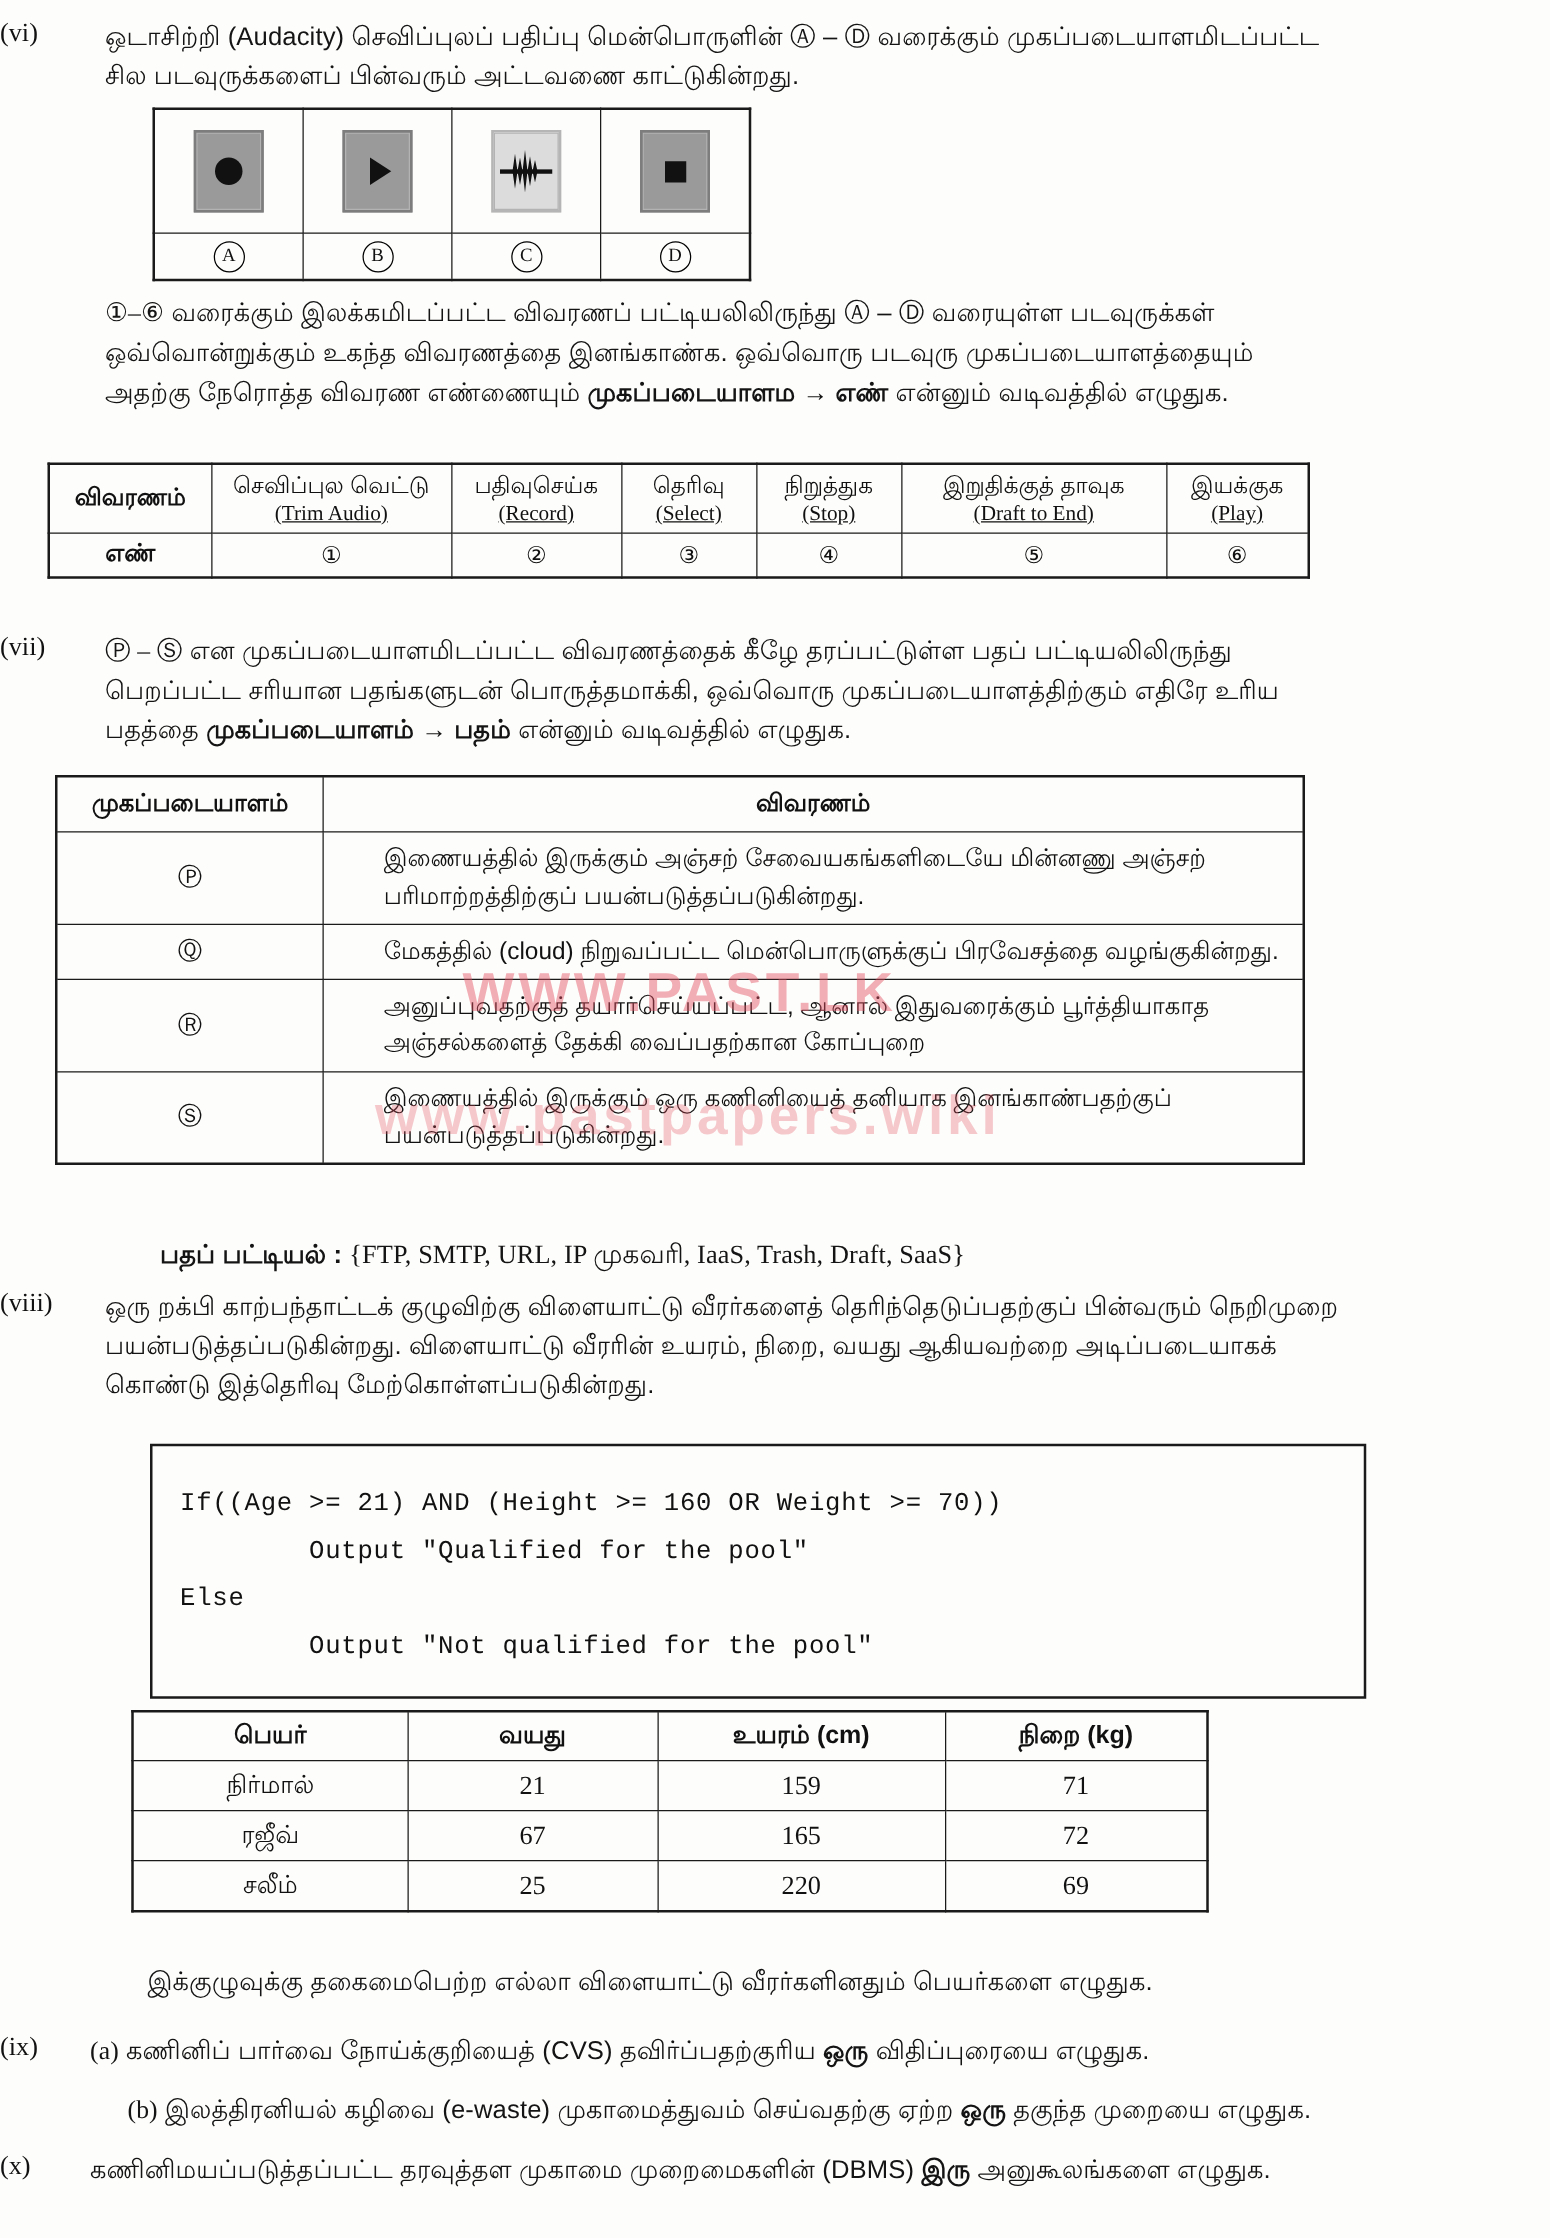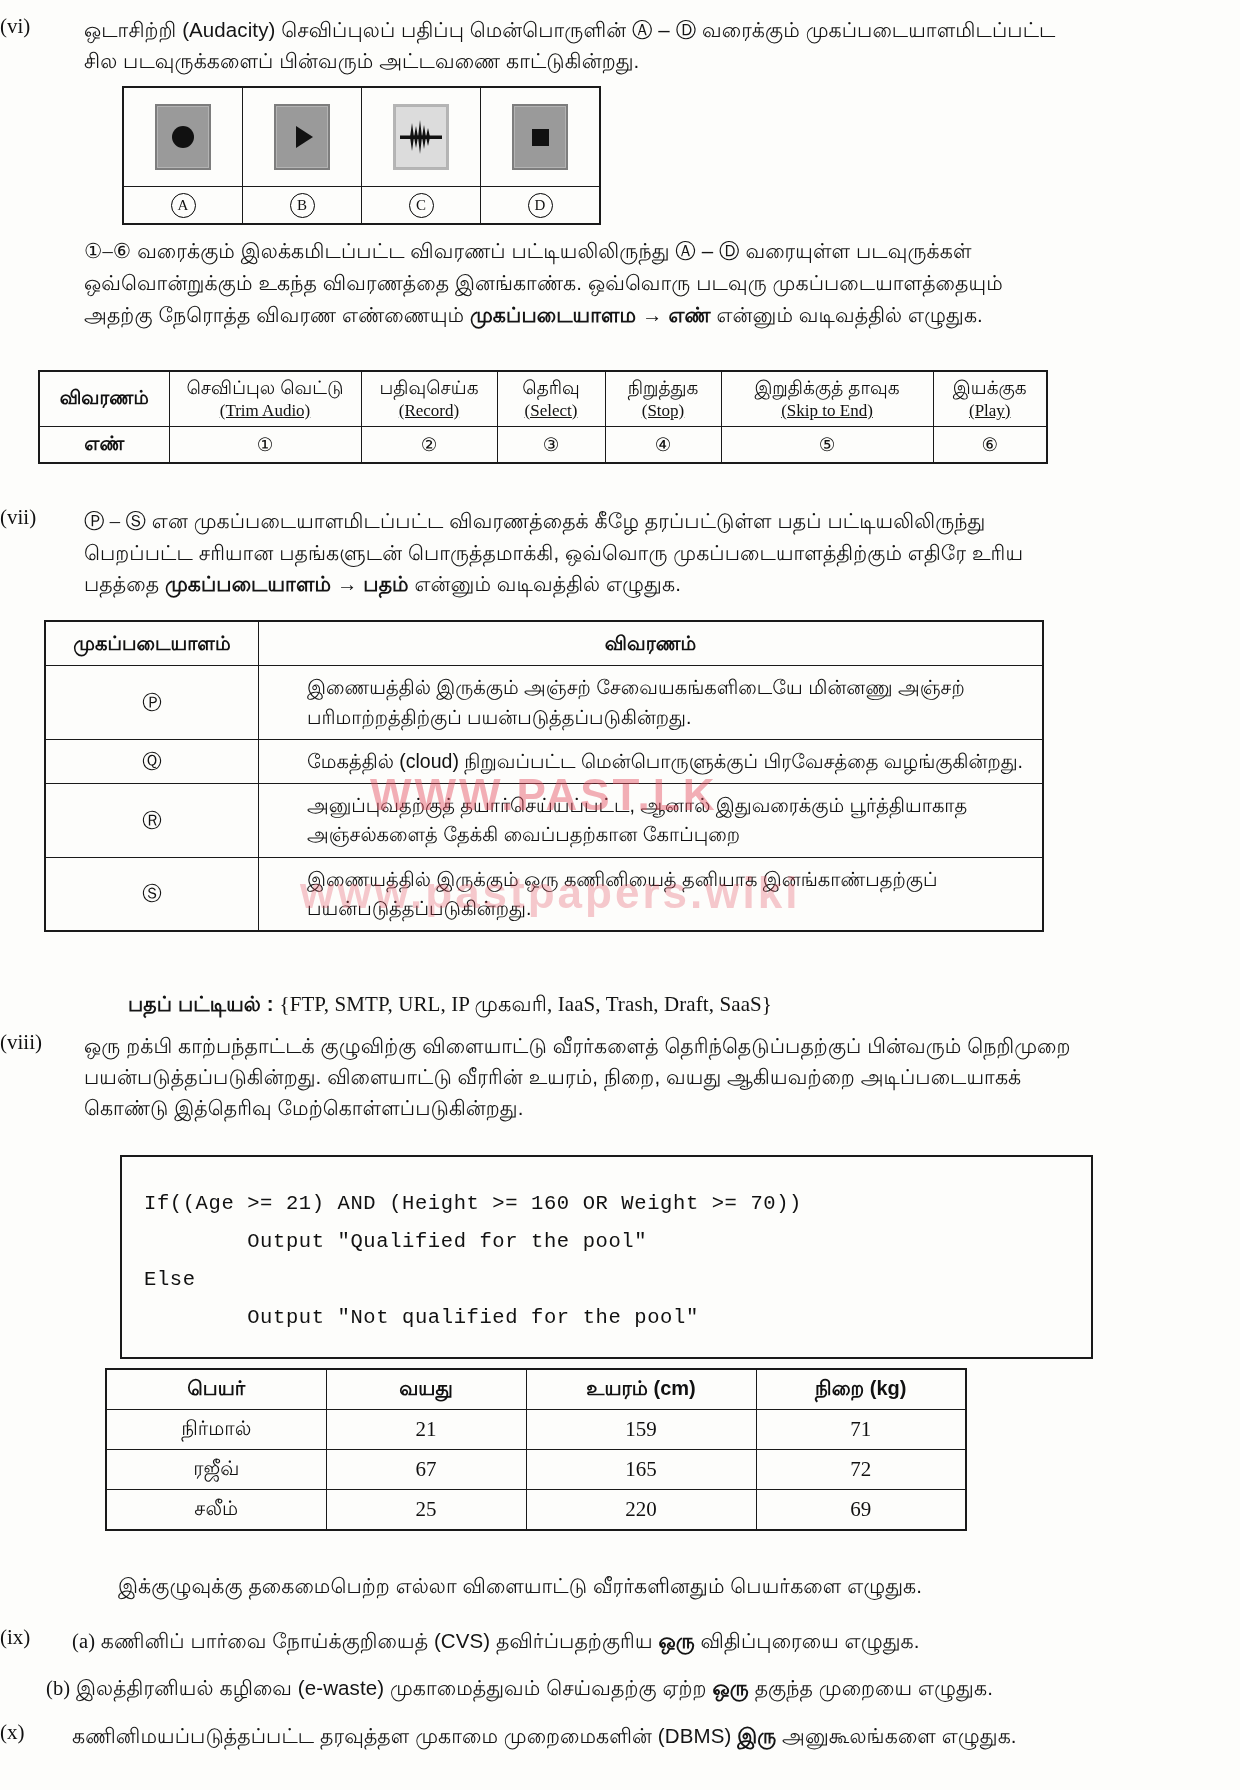--- a/index.html
+++ b/index.html
@@ -262,21 +262,21 @@
       <td>
         <span>தெரிவு</span>
         <span class="eng">(Select)</span>
       </td>
       <td>
         <span>நிறுத்துக</span>
         <span class="eng">(Stop)</span>
       </td>
       <td>
         <span>இறுதிக்குத் தாவுக</span>
-        <span class="eng">(Skip to End)</span>
+        <span class="eng">(Draft to End)</span>
       </td>
       <td>
         <span>இயக்குக</span>
         <span class="eng">(Play)</span>
       </td>
     </tr>
     <tr>
       <td class="rowhdr">எண்</td>
       <td class="serif">①</td>
       <td class="serif">②</td>
@@ -405,21 +405,21 @@
       <div class="tamil">
         <span class="serif">(a)</span>
         <span>கணினிப் பார்வை நோய்க்குறியைத் (CVS) தவிர்ப்பதற்குரிய</span>
         <b>ஒரு</b>
         <span>விதிப்புரையை எழுதுக.</span>
       </div>
     </div>
   </div>
 
   <div style="position:absolute; left:0; top:1672px; width:1240px;">
-    <div style="margin-left:46px;">
+    <div style="margin-left:102px;">
       <div class="tamil">
         <span class="serif">(b)</span>
         <span>இலத்திரனியல் கழிவை (e-waste) முகாமைத்துவம் செய்வதற்கு ஏற்ற</span>
         <b>ஒரு</b>
         <span>தகுந்த முறையை எழுதுக.</span>
       </div>
     </div>
   </div>
 
   <div style="position:absolute; left:0; top:1720px; width:1240px;">

